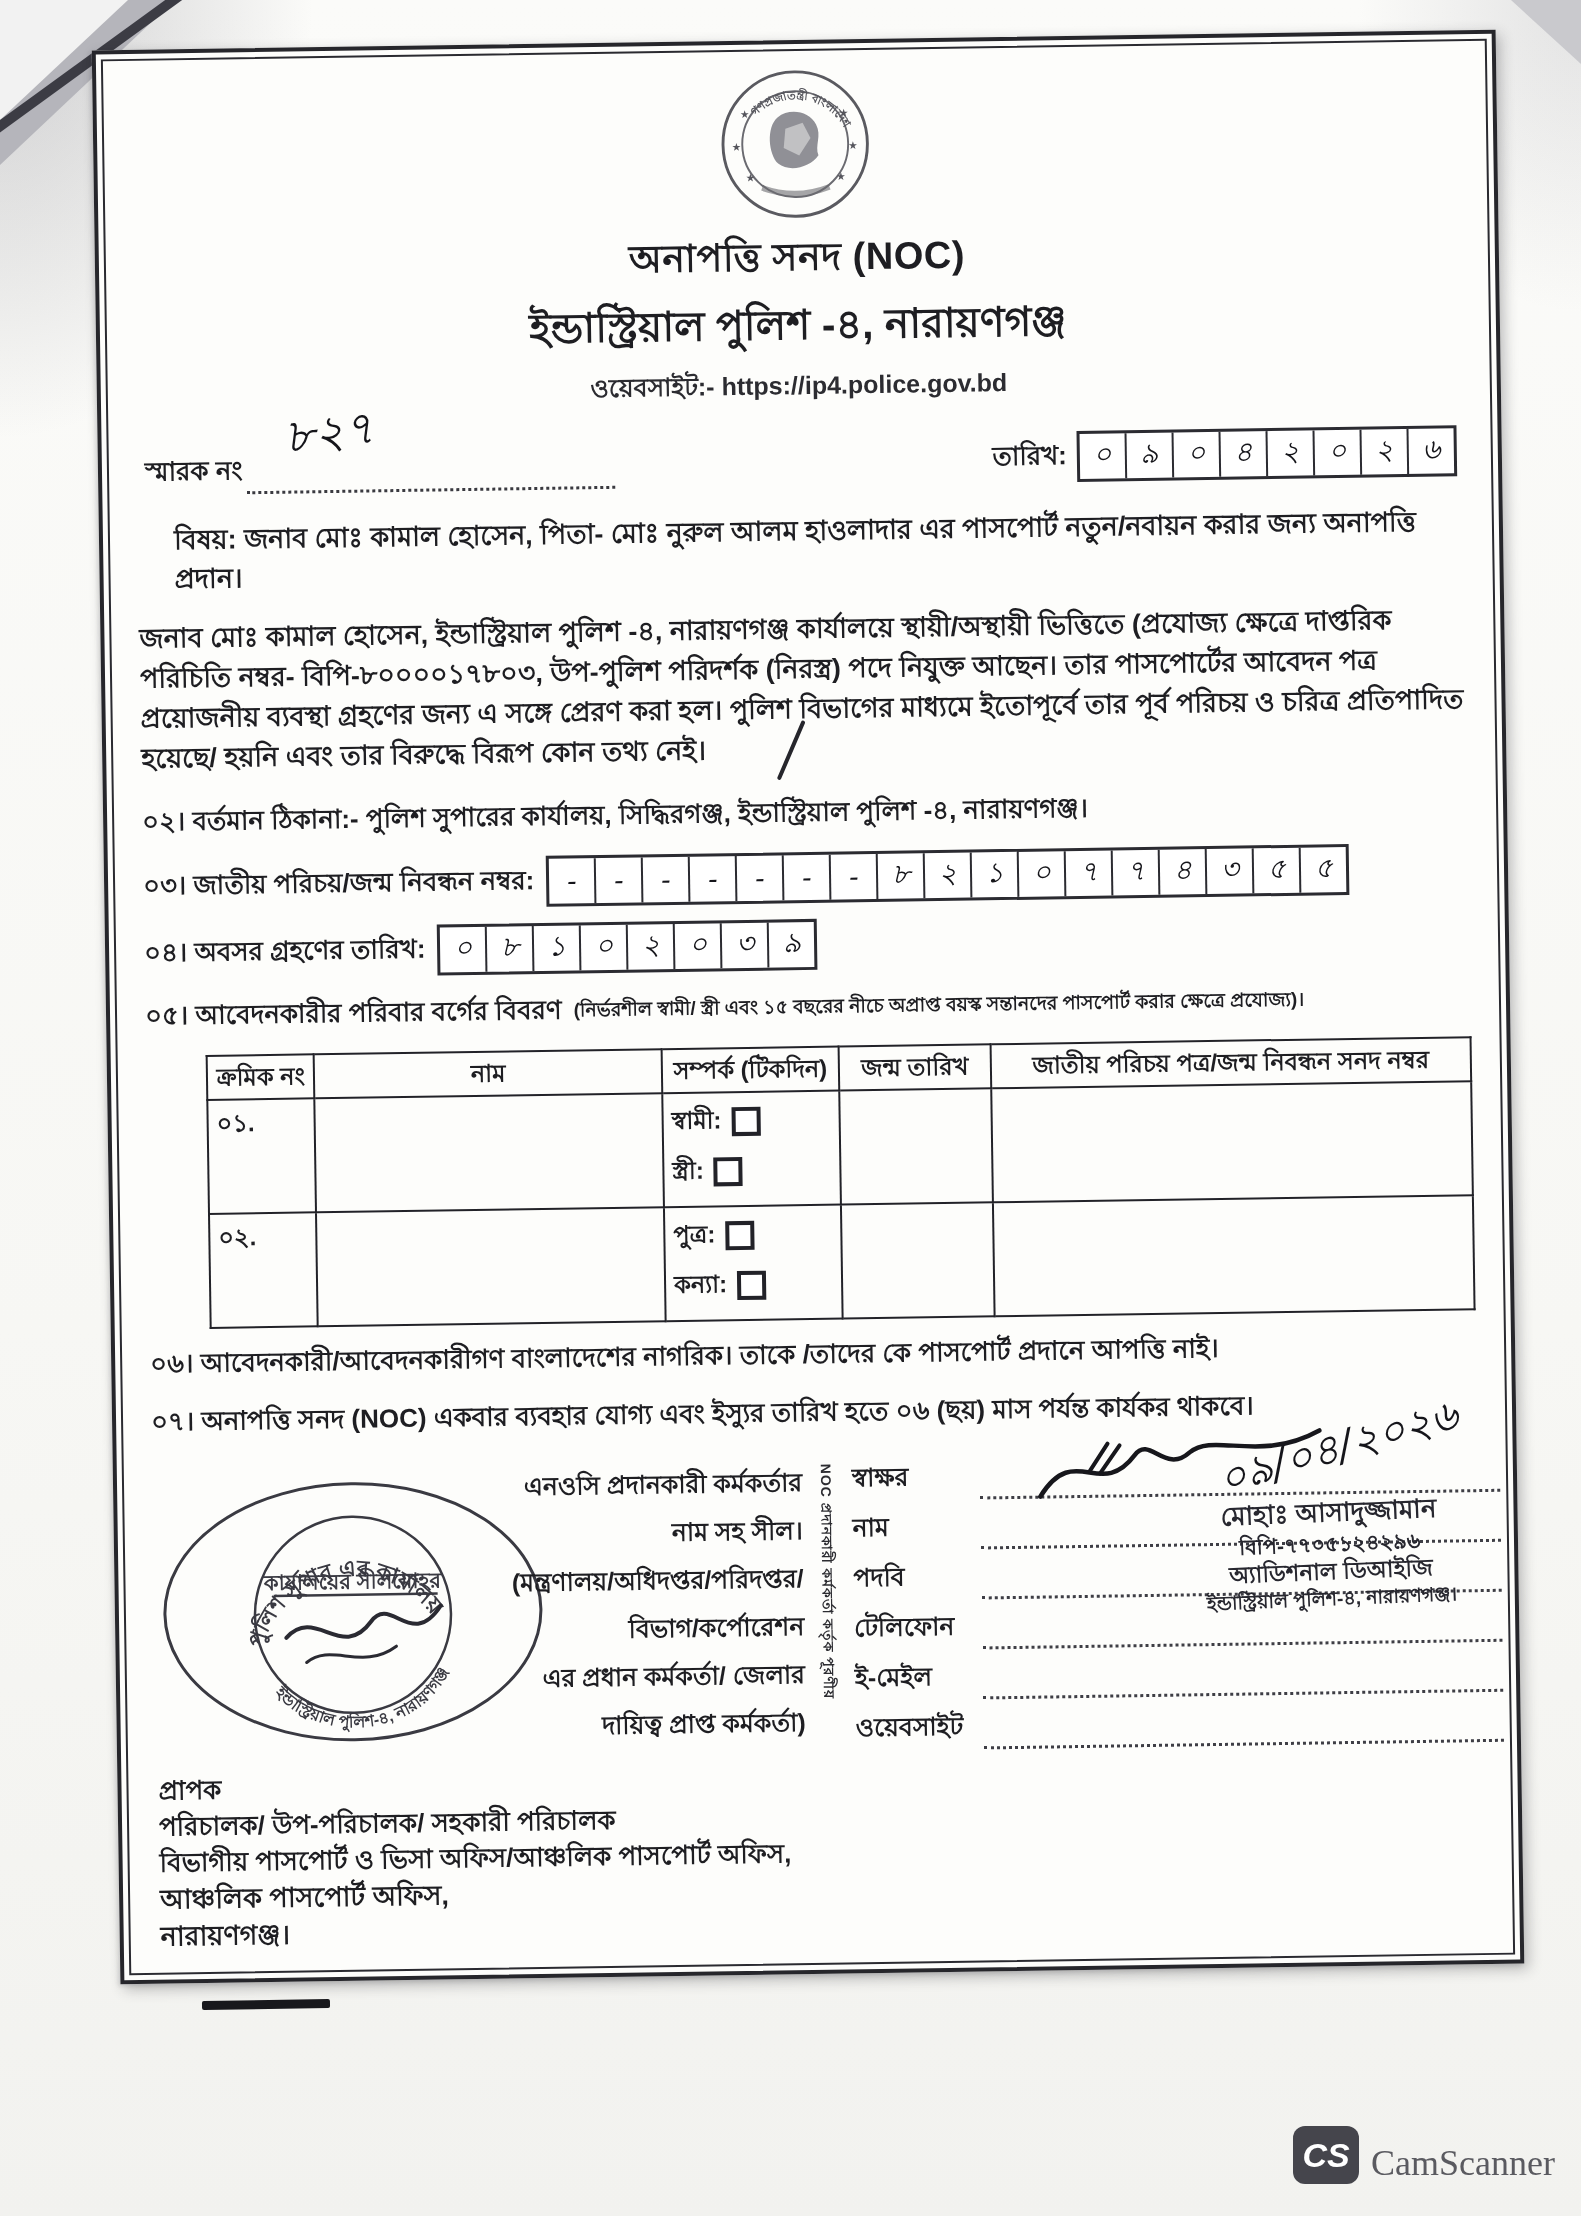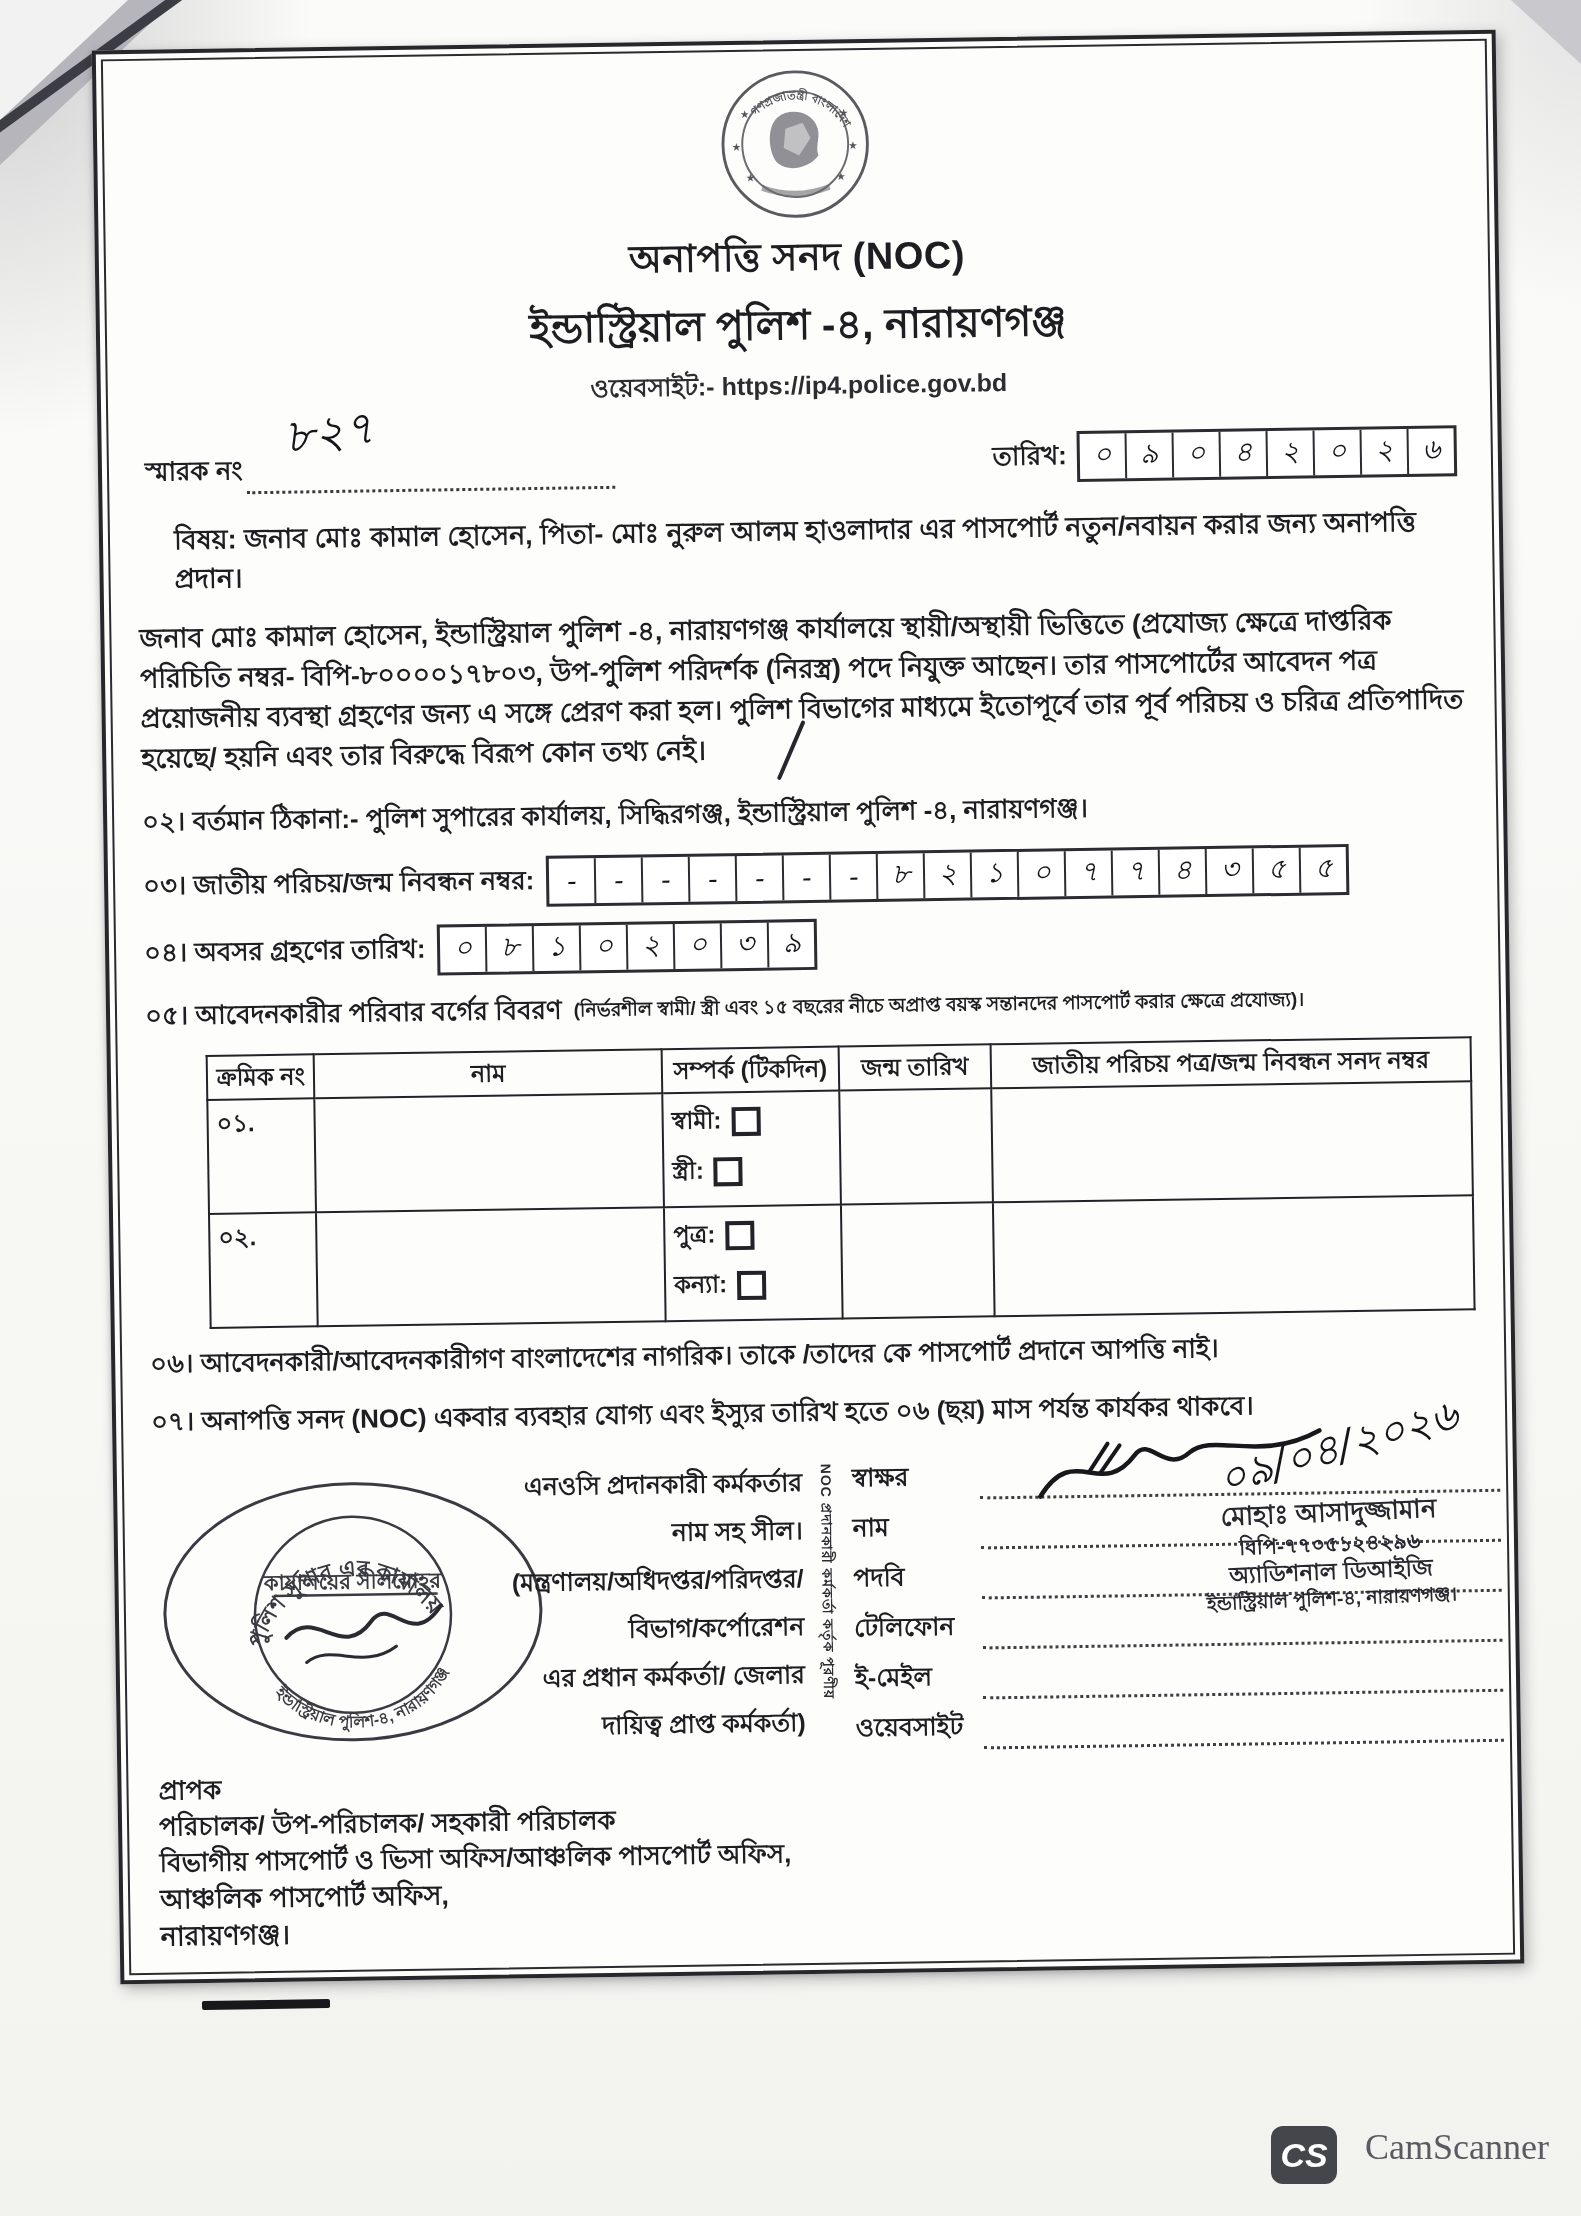--- a/index.html
+++ b/index.html
@@ -95,21 +95,21 @@
 
   
   .recipient{margin:4px 0 0 4px;font-size:26px;font-weight:700;line-height:1.38;}
   .recip-line{display:block;}
   .recip-line:nth-child(4),.recip-line:nth-child(5){font-weight:900;font-size:27px;}
   .footer-note{text-align:center;font-size:27px;font-weight:800;margin-top:16px;}
 
   
   .scan-bar{position:absolute;left:202px;top:2000px;width:128px;height:9px;background:#18181c;
     transform:rotate(-1deg);border-radius:2px;}
-  .cam{position:absolute;right:32px;bottom:32px;display:flex;align-items:flex-start;gap:28px;}
+  .cam{position:absolute;right:26px;bottom:32px;display:flex;align-items:flex-end;gap:12px;}
   .cam-badge{width:66px;height:58px;background:#45454c;border-radius:12px;color:#fff;
     display:flex;align-items:center;justify-content:center;font-weight:800;font-size:34px;font-style:italic;
     font-family:"Liberation Sans",sans-serif;}
   .cam-name{font-size:36px;color:#5a5a60;font-family:"Liberation Serif","DejaVu Serif",serif;}
 </style>
 <title>অনাপত্তি সনদ (NOC)</title></head>
 <body>
 
 <div class="fold-tl"></div>
 <div class="fold-tl-inner"></div>

